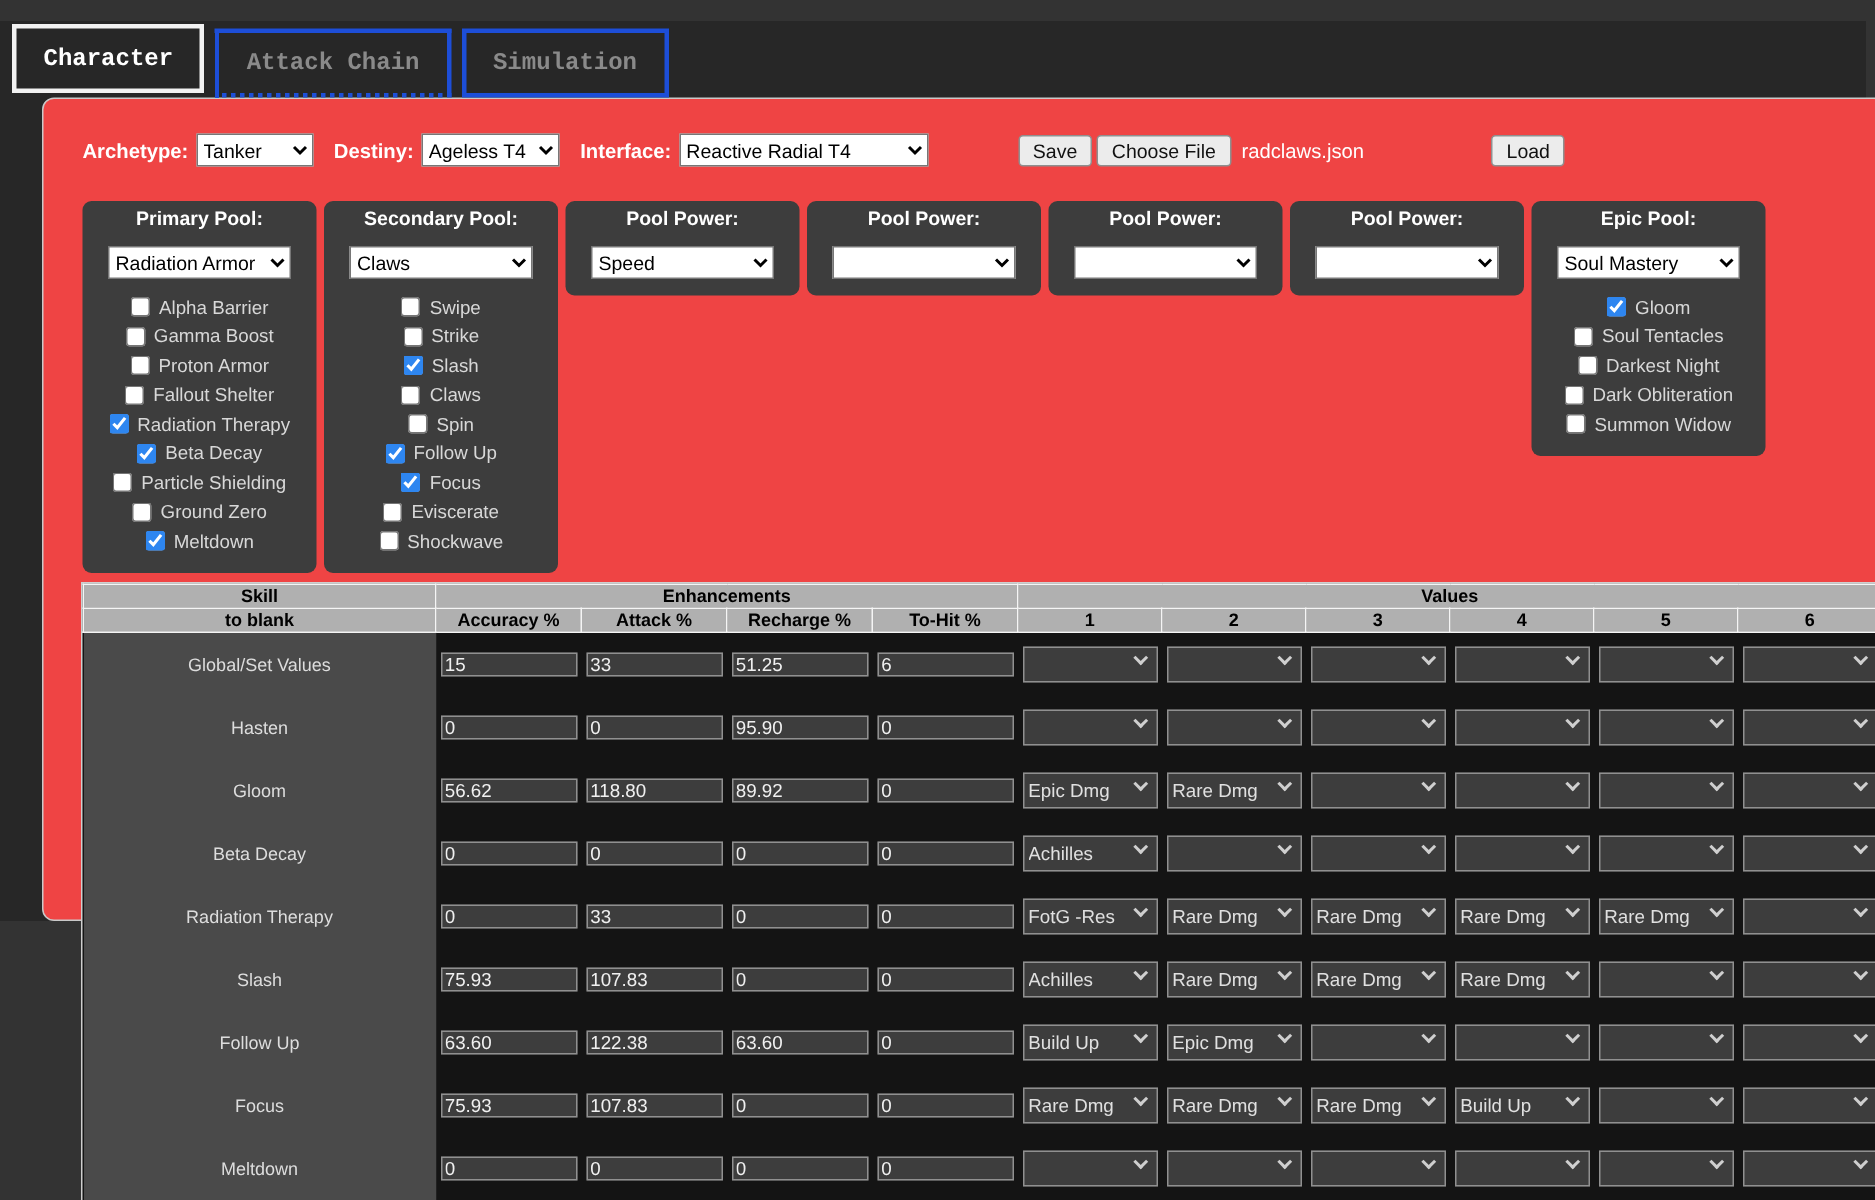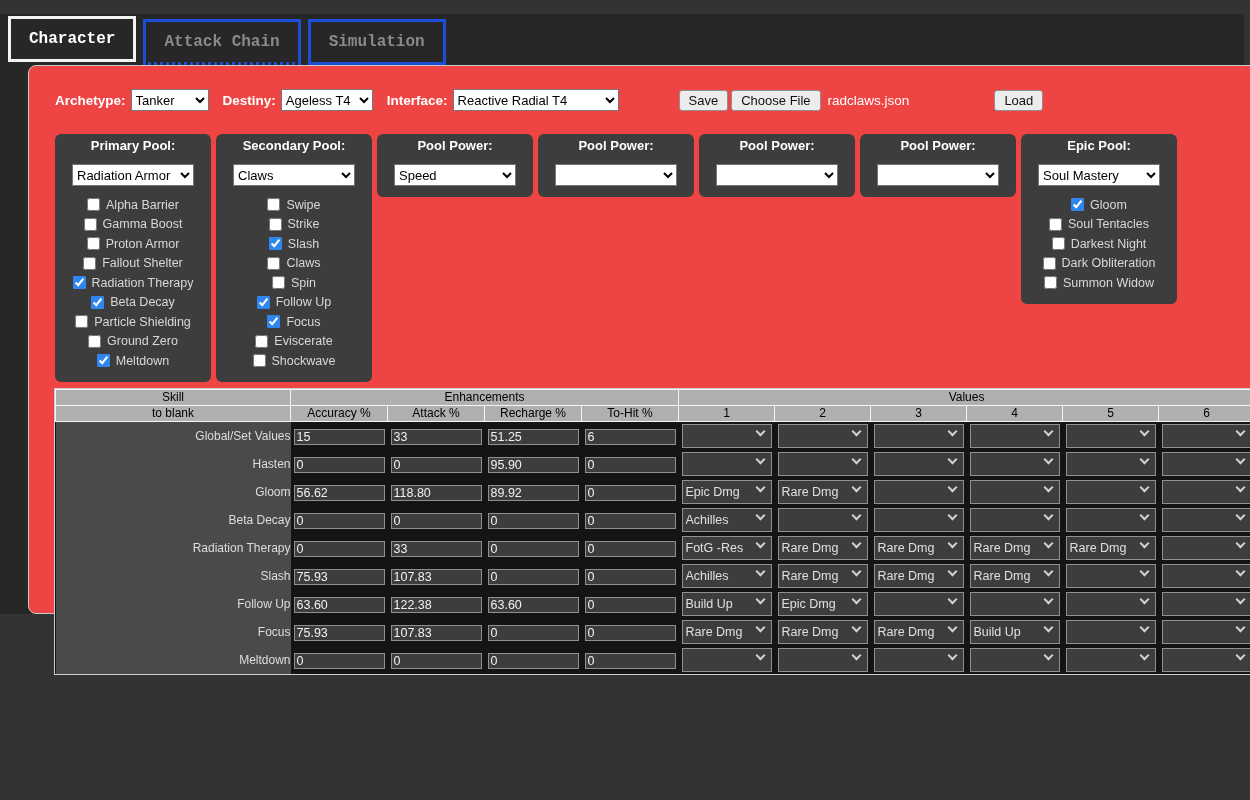--- a/index.html
+++ b/index.html
@@ -47,24 +47,24 @@
   .pool-select { width: 122px; height: 22px; font-size: 13px; background: #fff; color: #000;
     border: 1px solid #777; font-family: inherit; }
   .power-list { margin-top: 9px; }
   .power-row { display: flex; align-items: center; justify-content: center; gap: 6px;
     height: 19.5px; cursor: pointer; }
   .power-row span { color: #d8d8d8; font-size: 12.5px; }
   input[type="checkbox"] { width: 13px; height: 13px; accent-color: var(--accent, #2e86f0); margin: 0; }
   
   .table-wrap { margin: 6px 0 0 25px; width: 1200px; border: 1px solid #cfcfcf; background: #141414; }
   table { border-collapse: collapse; table-layout: fixed; width: 100%; }
-  th { background: #b0b0b0; color: #000; font-size: 12px; font-weight: normal;
+  th { background: #b0b0b0; color: #000; font-size: 12px; font-weight: bold;
     border: 1px solid #f5f5f5; height: 16px; padding: 0; }
-  td.skill-cell { background: #4a4a4a; color: #dddddd; font-size: 12px; text-align: right;
-    padding: 0; cursor: pointer; }
+  td.skill-cell { background: #4a4a4a; color: #dddddd; font-size: 12px; text-align: center;
+    padding: 14px; cursor: pointer; }
   td.enh-cell, td.proc-cell { padding: 2px 3px; background: #141414; }
   .enh-input { width: 100%; height: 16px; background: #3d3d3d; border: 1px solid #909090;
     color: #f0f0f0; font-size: 12.5px; padding: 0 0 0 2px; font-family: inherit; }
   .sel-wrap { position: relative; display: block; }
   .proc-select { width: 100%; height: 24px; background: #3d3d3d; border: 1px solid #909090;
     color: #e0e0e0; font-size: 12.5px; appearance: none; -webkit-appearance: none;
     padding: 0 14px 0 3px; font-family: inherit; }
   .sel-wrap::after { content: ""; position: absolute; right: 8px; top: 4px; width: 5px; height: 5px;
     border-right: 2px solid #cfcfcf; border-bottom: 2px solid #cfcfcf; transform: rotate(45deg);
     pointer-events: none; }

